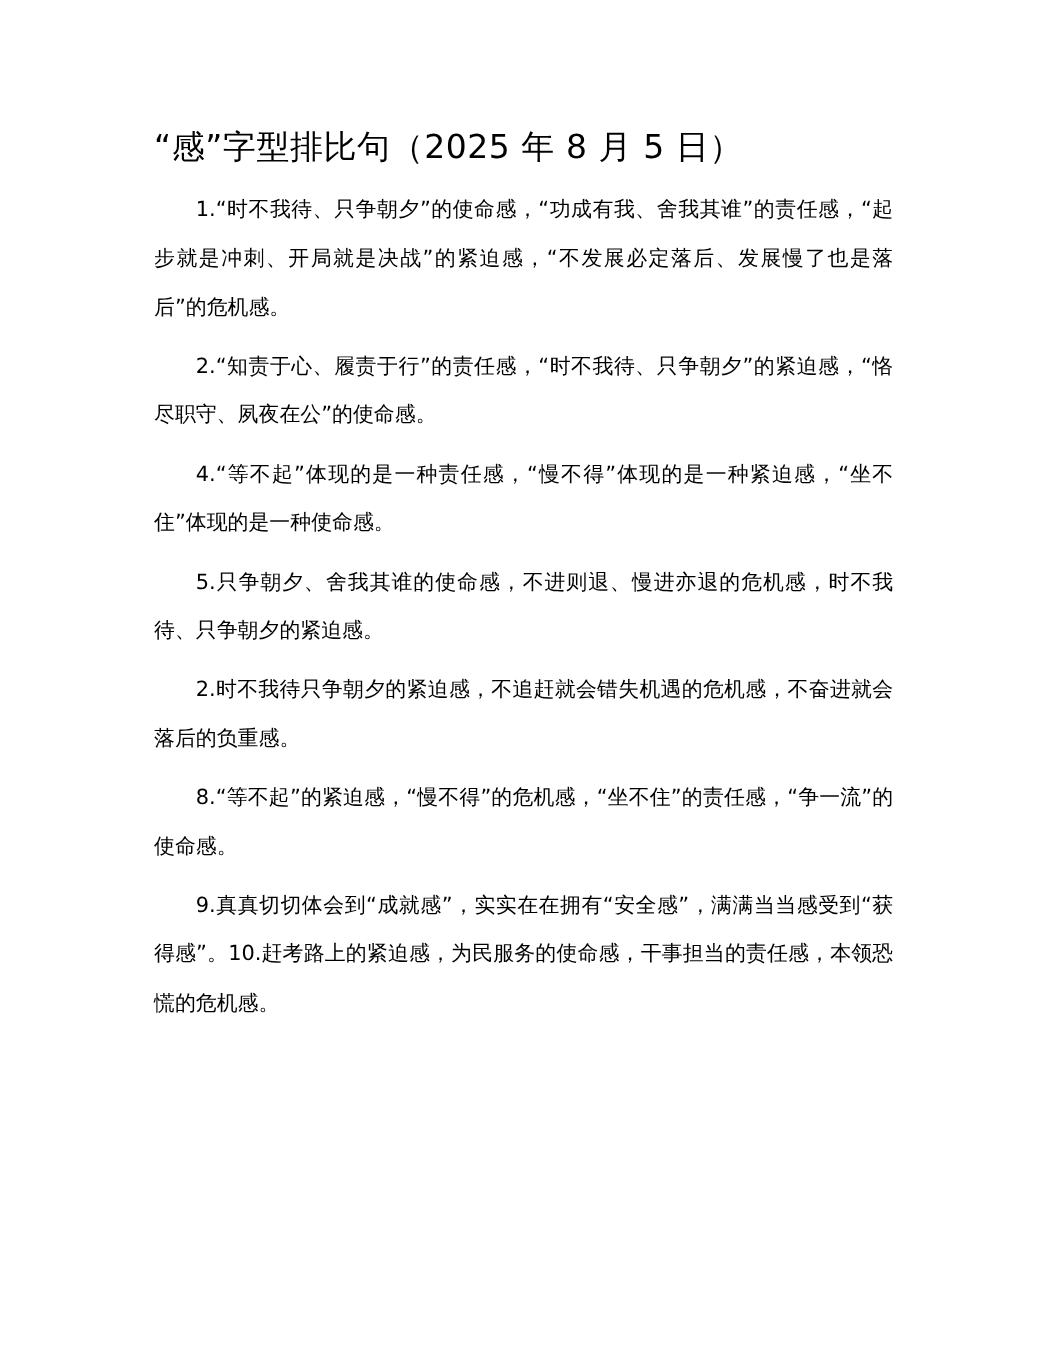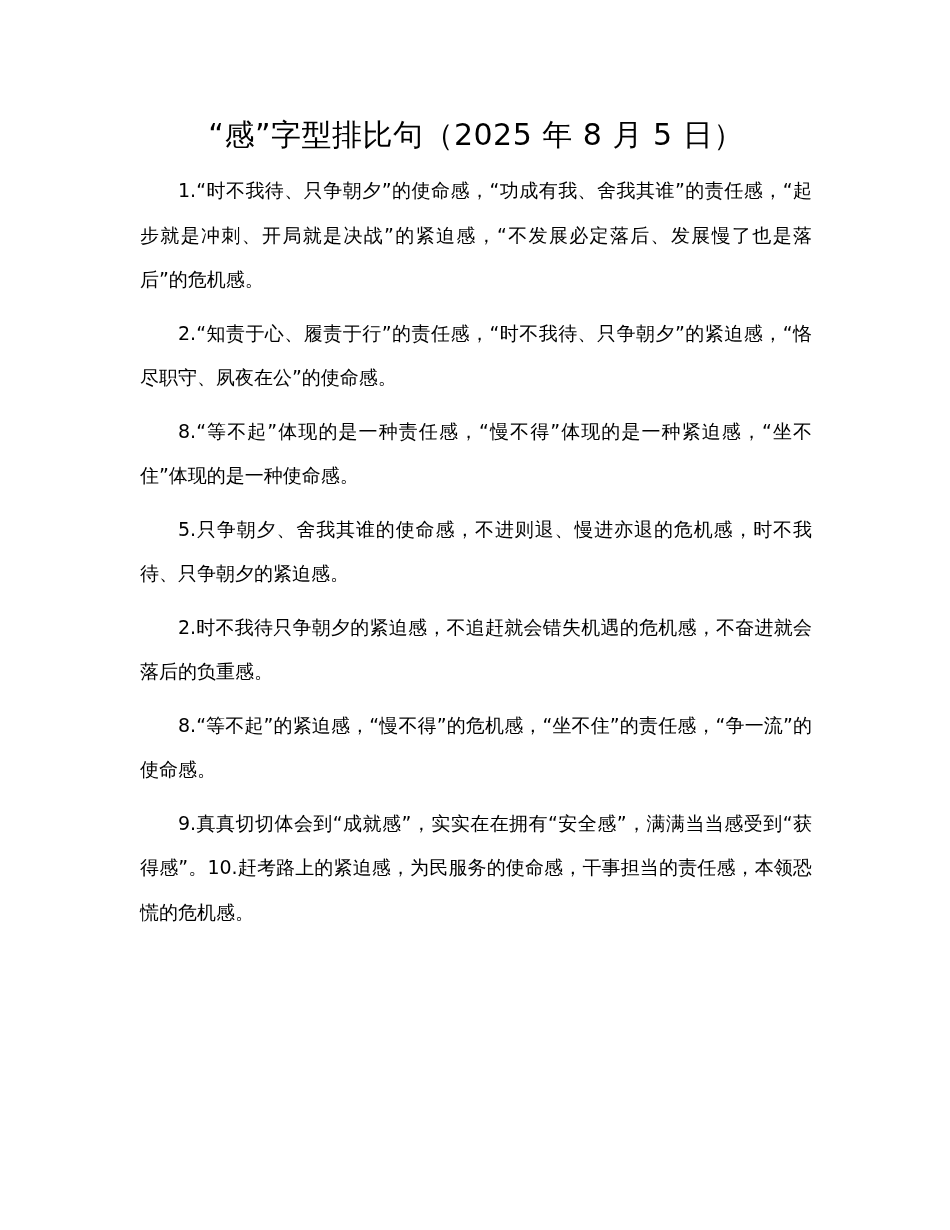--- a/index.html
+++ b/index.html
@@ -15,21 +15,20 @@
       font-family: "DejaVu Sans", sans-serif;
       color: #000000;
     }
     .page {
       position: absolute;
       left: 140px;
       top: 112px;
       width: 672px;
     }
     .title {
-      text-align: center;
       font-size: 30px;
       line-height: 46px;
       margin: 0 0 10px 0;
       font-weight: normal;
       letter-spacing: 0.5px;
     }
     .para {
       font-size: 19px;
       line-height: 44.5px;
       text-indent: 2em;
@@ -38,18 +37,18 @@
       word-break: break-all;
     }
   </style>
 </head>
 <body>
 
 <div class="page">
   <h1 class="title">“感”字型排比句（2025 年 8 月 5 日）</h1>
   <p class="para">1.“时不我待、只争朝夕”的使命感，“功成有我、舍我其谁”的责任感，“起步就是冲刺、开局就是决战”的紧迫感，“不发展必定落后、发展慢了也是落后”的危机感。</p>
   <p class="para">2.“知责于心、履责于行”的责任感，“时不我待、只争朝夕”的紧迫感，“恪尽职守、夙夜在公”的使命感。</p>
-  <p class="para">8.“等不起”体现的是一种责任感，“慢不得”体现的是一种紧迫感，“坐不住”体现的是一种使命感。</p>
+  <p class="para">4.“等不起”体现的是一种责任感，“慢不得”体现的是一种紧迫感，“坐不住”体现的是一种使命感。</p>
   <p class="para">5.只争朝夕、舍我其谁的使命感，不进则退、慢进亦退的危机感，时不我待、只争朝夕的紧迫感。</p>
   <p class="para">2.时不我待只争朝夕的紧迫感，不追赶就会错失机遇的危机感，不奋进就会落后的负重感。</p>
   <p class="para">8.“等不起”的紧迫感，“慢不得”的危机感，“坐不住”的责任感，“争一流”的使命感。</p>
   <p class="para">9.真真切切体会到“成就感”，实实在在拥有“安全感”，满满当当感受到“获得感”。10.赶考路上的紧迫感，为民服务的使命感，干事担当的责任感，本领恐慌的危机感。</p>
 </div>
 
 </body></html>

